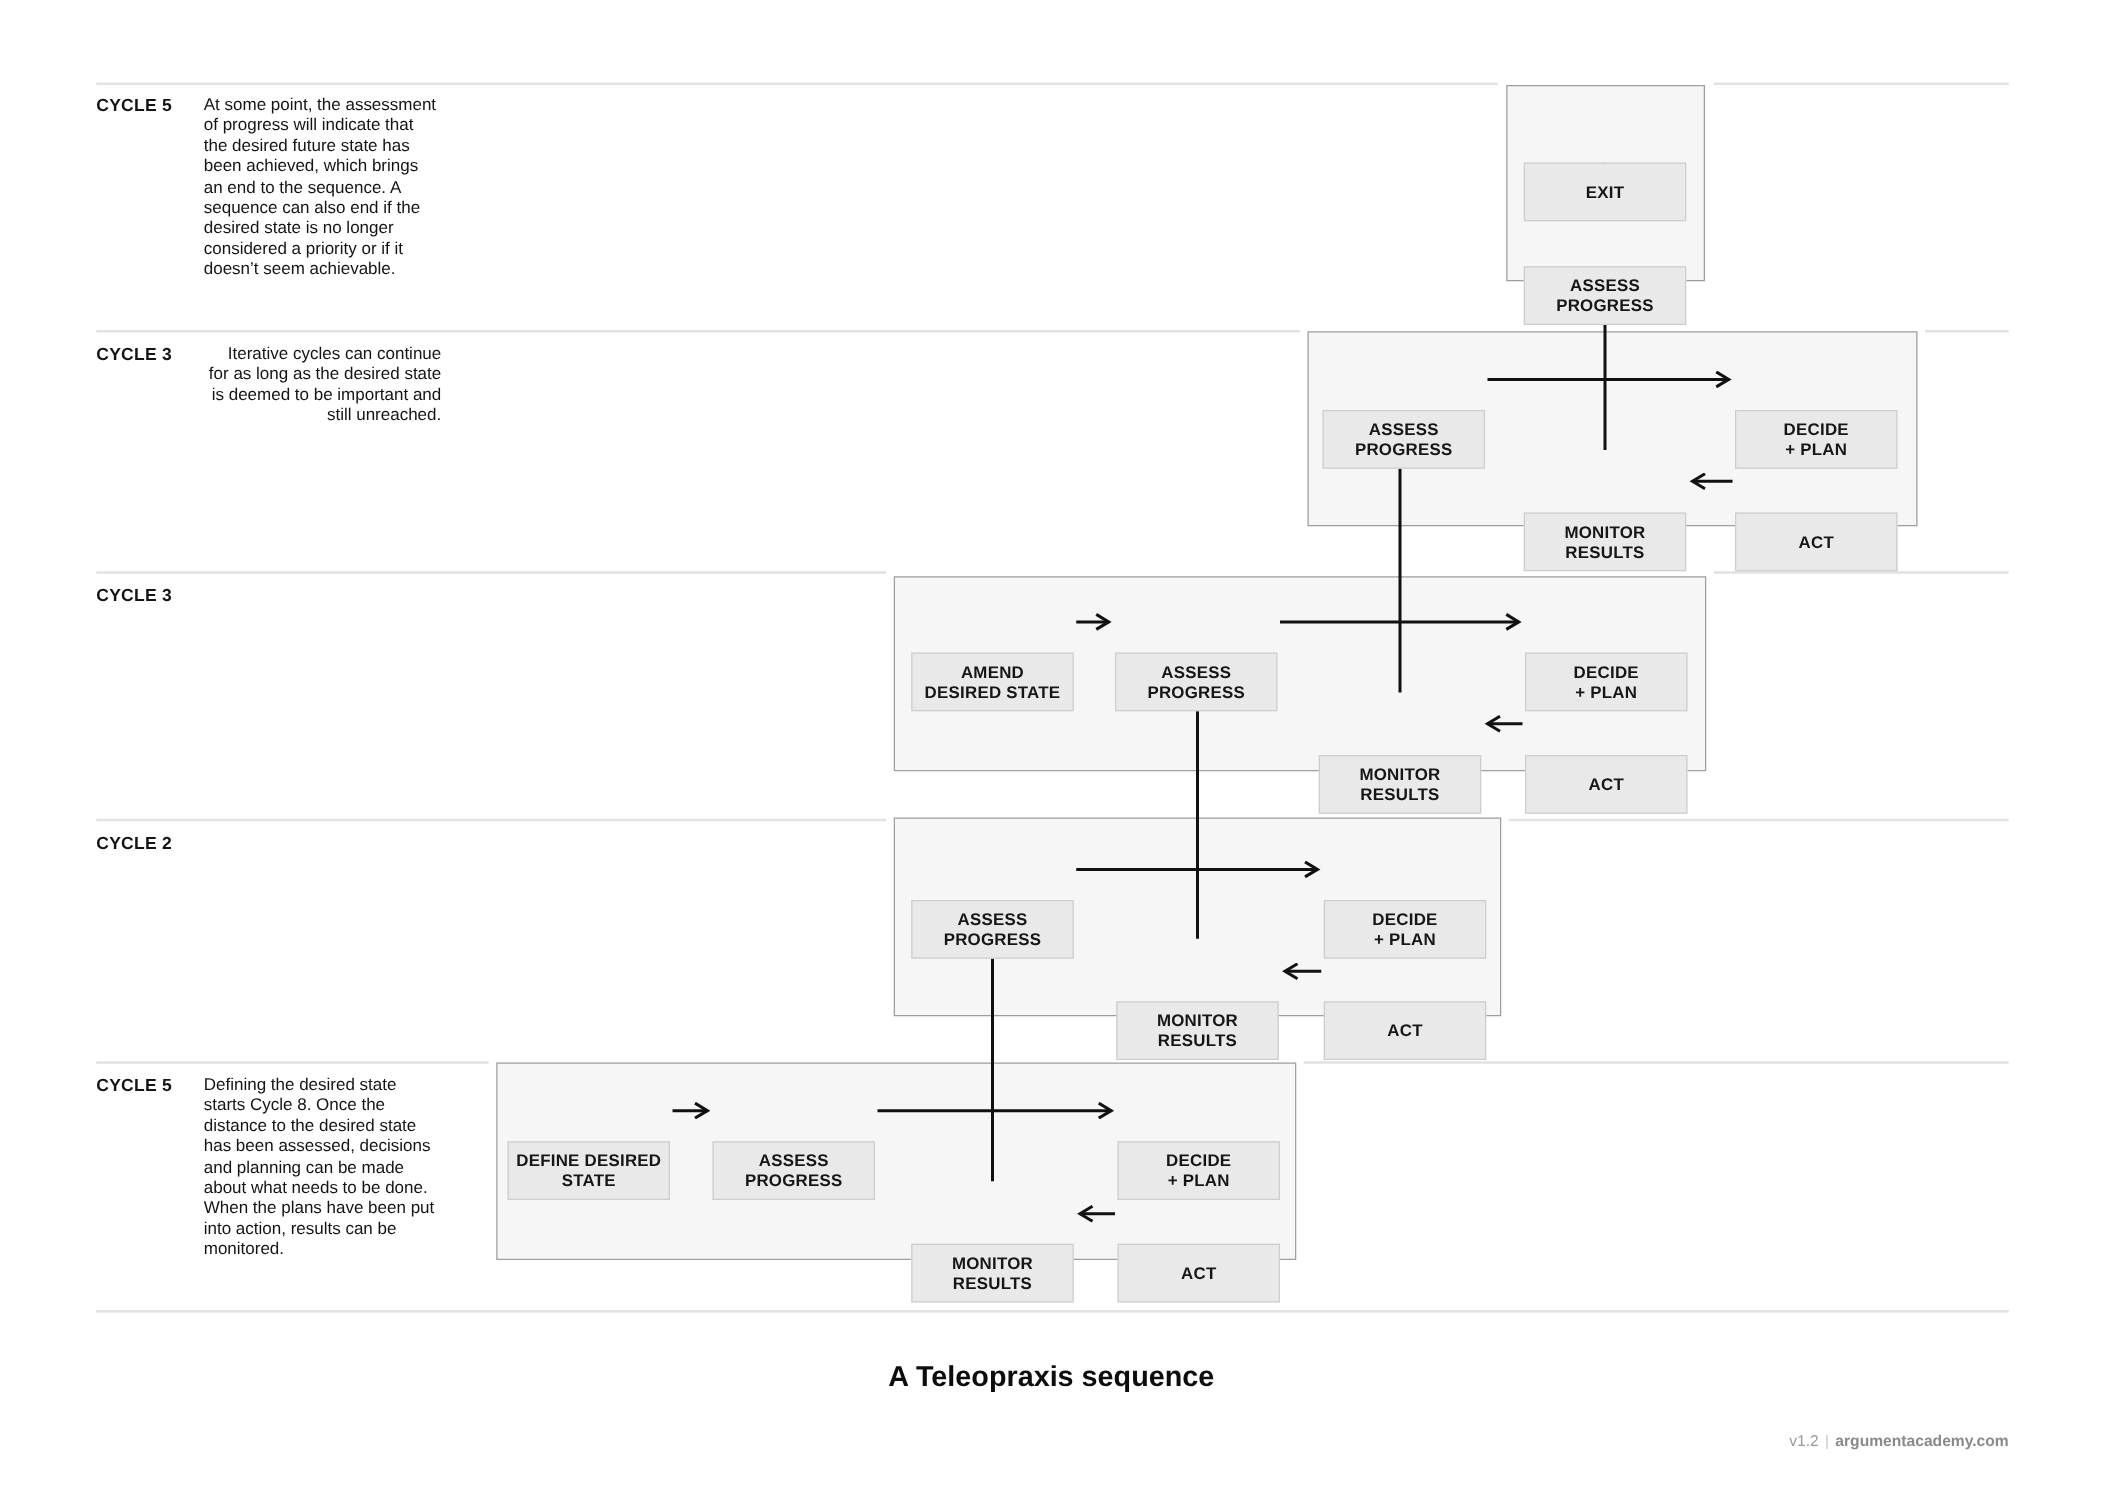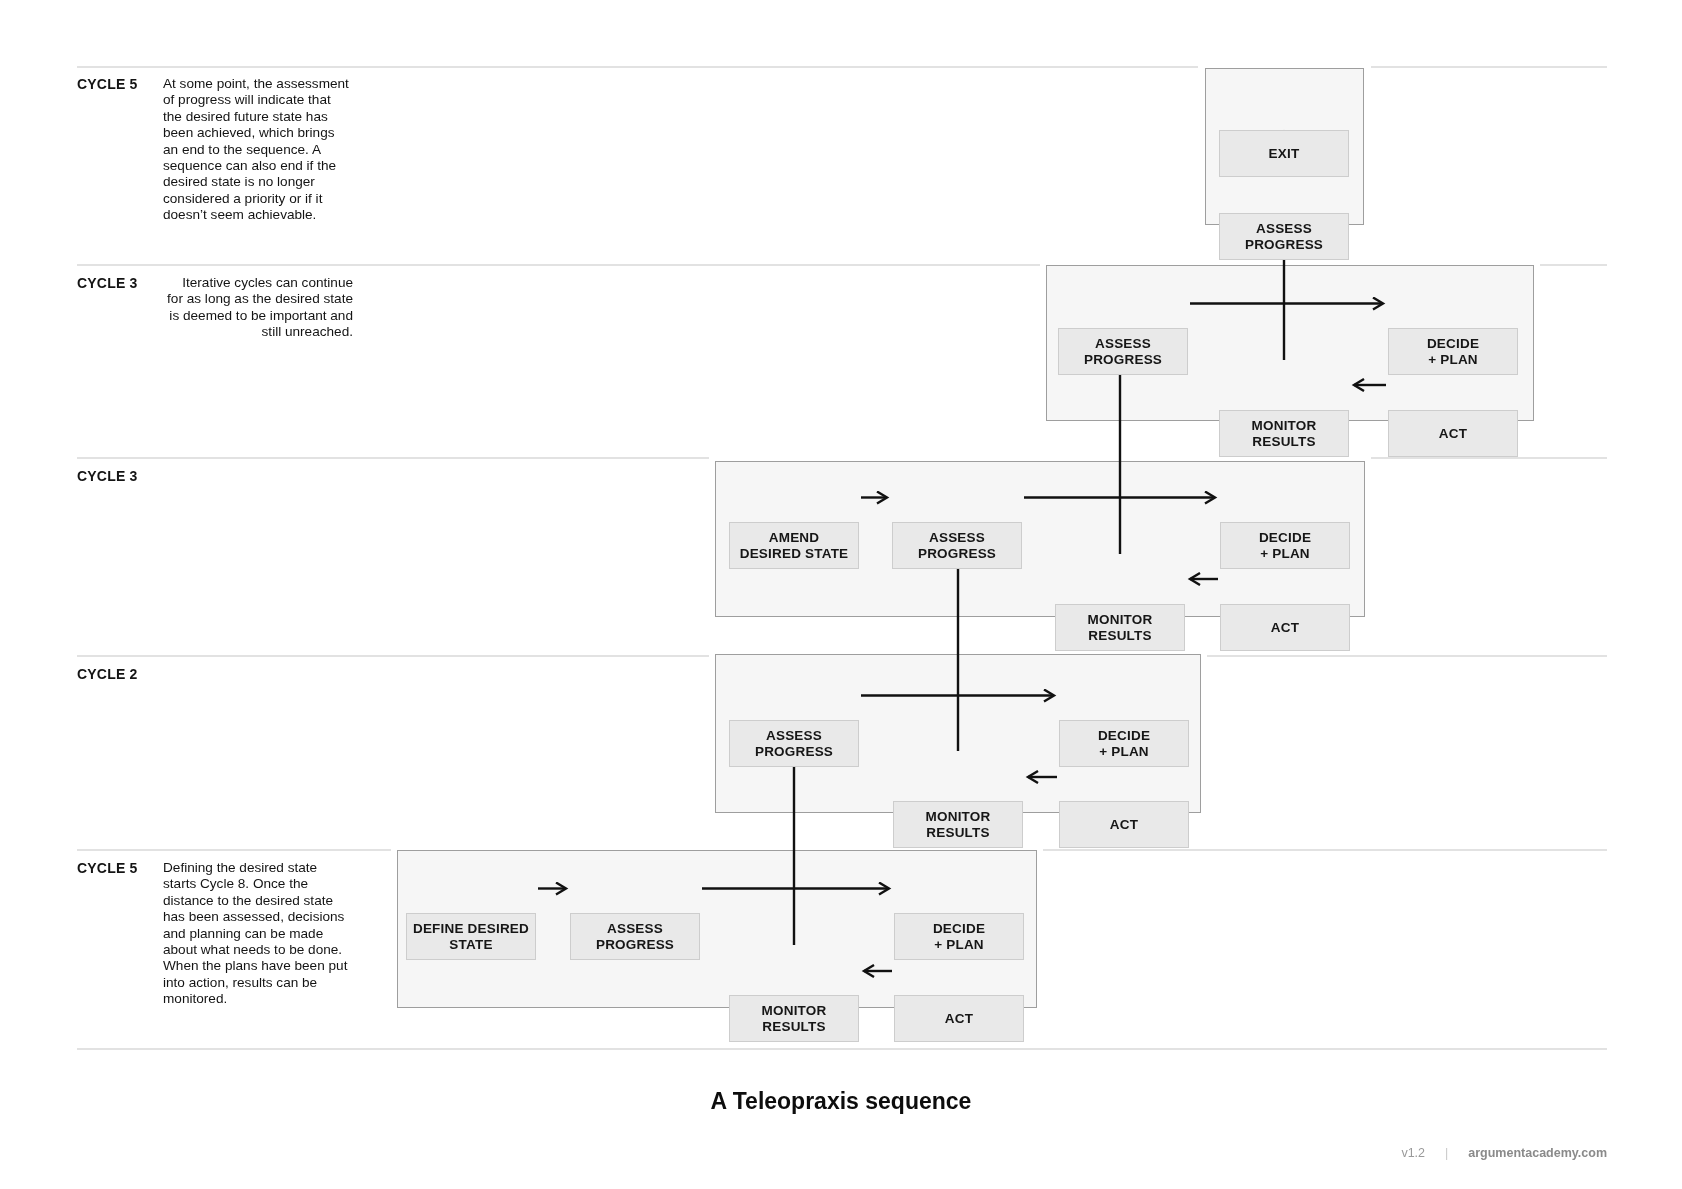--- a/index.html
+++ b/index.html
@@ -93,21 +93,21 @@
     z-index: 20;
   }
   .footer {
     position: absolute;
     top: 1146px;
     right: 75px;
     font-size: 12.5px;
     color: var(--footer_gray);
     display: flex;
     align-items: center;
-    gap: 20px;
+    gap: 5px;
     z-index: 20;
   }
   .footer .site { font-weight: 700; color: var(--footer_dark); }
   .footer .sep { color: #c9c9c9; font-weight: 400; }
 </style>
 </head>
 <body>
 
 <div class="canvas">
 

